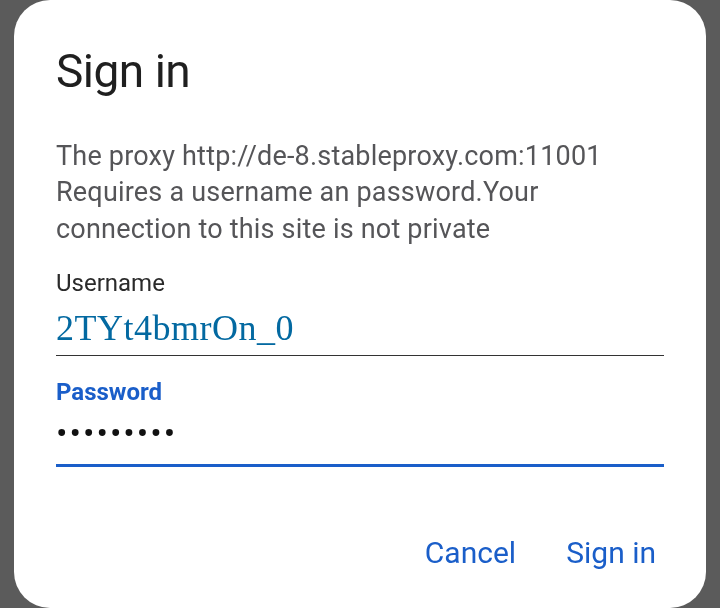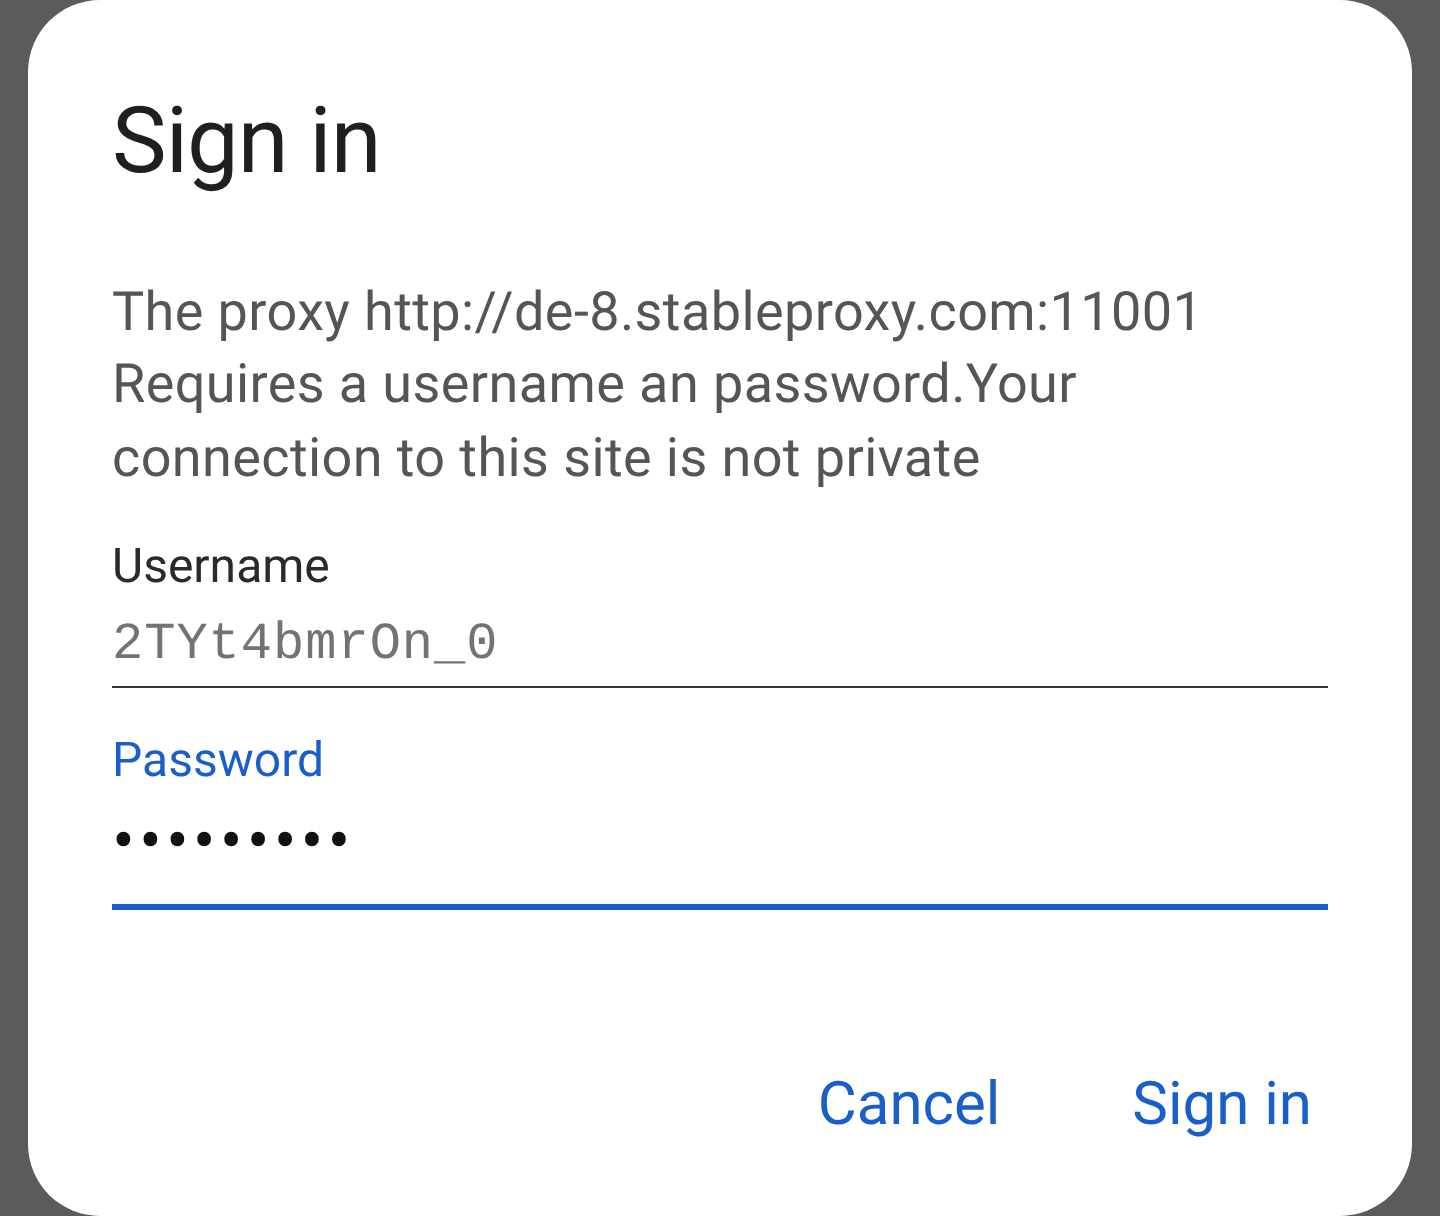--- a/index.html
+++ b/index.html
@@ -41,52 +41,52 @@
   }
   .label-username {
     font-size: 24px;
     color: #2a2a2a;
     margin-top: 14px;
     margin-bottom: 6px;
   }
   .field-username {
     display: block;
     width: 100%;
-    font-size: 26px;
-    font-family: Liberation Mono, monospace;
-    color: #737373;
+    font-size: 36px;
+    font-family: Liberation Serif, serif;
+    color: #0369a1;
     letter-spacing: 0.5px;
     border: none;
     border-bottom: 1.5px solid #333;
     padding: 4px 0 6px 0;
     background: transparent;
     outline: none;
   }
   .label-password {
     font-size: 24px;
-    font-weight: 400;
+    font-weight: 700;
     color: #1a5ec9;
     margin-top: 22px;
     margin-bottom: 10px;
   }
   .field-password-wrap {
     border-bottom: 3px solid #1a5ec9;
     padding-bottom: 14px;
   }
   .dots {
     font-size: 34px;
     letter-spacing: 2px;
     color: #111;
     line-height: 1;
   }
   .buttons {
     margin-top: auto;
     display: flex;
     justify-content: flex-end;
-    gap: 62px;
+    gap: 46px;
     padding-right: 6px;
     padding-bottom: 6px;
   }
   .btn {
     background: none;
     border: none;
     font-size: 30px;
     font-family: inherit;
     color: #1a5ec9;
     cursor: pointer;

